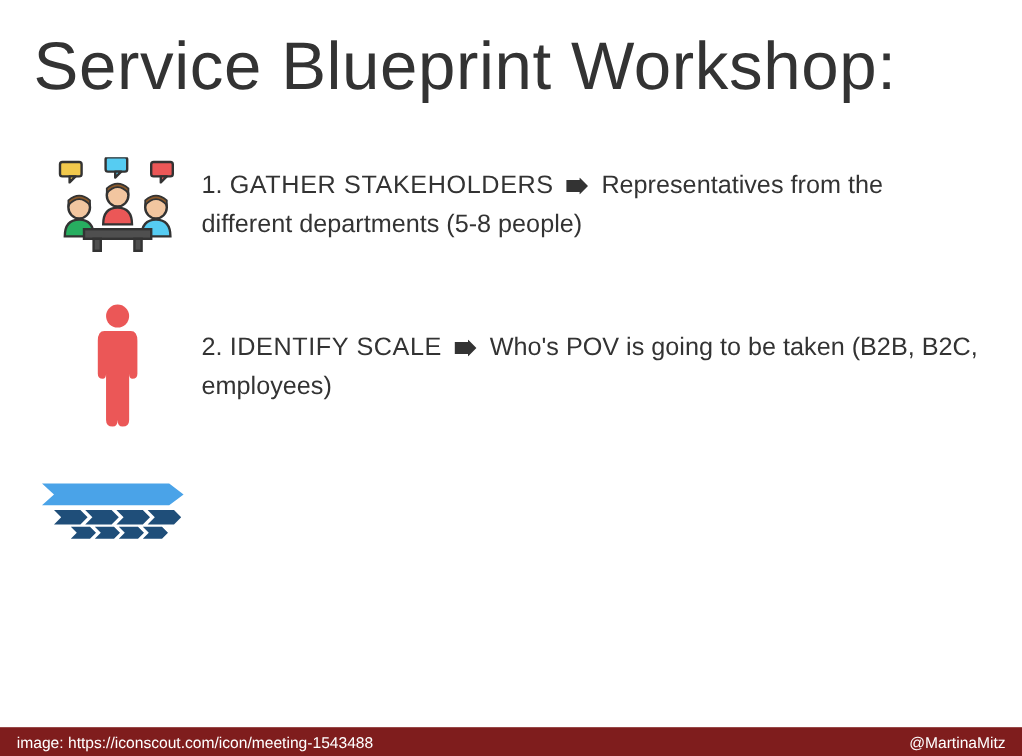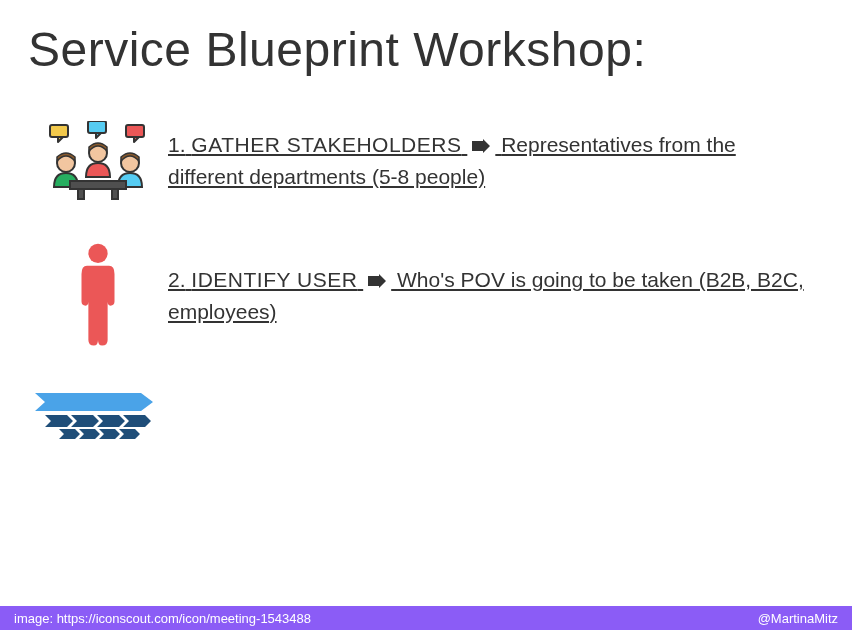--- a/index.html
+++ b/index.html
@@ -6,34 +6,33 @@
   body {
     width: 852px;
     height: 630px;
     background: #fff;
     font-family: "Helvetica Neue", Helvetica, Arial, sans-serif;
     color: #333;
     position: relative;
     overflow: hidden;
   }
   .title {
-    font-size: 48px;
+    font-size: 56px;
     font-weight: 300;
     color: #333;
     padding: 22px 0 0 28px;
     letter-spacing: 0.5px;
   }
   .content {
     padding: 44px 36px 0 28px;
   }
   .row {
     display: flex;
     align-items: center;
     margin-bottom: 40px;
-    text-decoration: underline;
   }
   .icon-cell {
     width: 140px;
     flex-shrink: 0;
     display: flex;
     align-items: center;
     justify-content: center;
   }
   .text-cell {
     flex: 1;
@@ -51,21 +50,21 @@
   }
   .arrow-sep {
     display: inline-block;
     margin: 0 4px;
     vertical-align: -1px;
   }
   .footer {
     position: absolute;
     left: 0; right: 0; bottom: 0;
     height: 24px;
-    background: #8b5cf6;
+    background: #7f1d1d;
     color: #fff;
     font-size: 13px;
     font-weight: 600;
     display: flex;
     justify-content: space-between;
     align-items: center;
     padding: 0 14px;
   }
   .footer .left { font-weight: 500; }
   .footer .right { font-weight: 400; }
@@ -128,21 +127,21 @@
 
   <div class="row">
     <div class="icon-cell">
       <svg class="person-icon" viewBox="0 0 40 80">
         <circle cx="20" cy="9" r="7" fill="#eb5757"></circle>
         <path d="M12 18 Q8 18 8 24 L8 44 Q8 47 11 47 Q13 47 13 44 L13 28 L13 72 Q13 76 17 76 Q20 76 20 72 L20 48 L20 72 Q20 76 23 76 Q27 76 27 72 L27 28 L27 44 Q27 47 29 47 Q32 47 32 44 L32 24 Q32 18 28 18 Z" fill="#eb5757"></path>
       </svg>
     </div>
     <div class="text-cell">
       <span class="num">2.</span>
-      <span class="heading">IDENTIFY USER</span>
+      <span class="heading">IDENTIFY SCALE</span>
       <span class="arrow-sep">
         <svg width="20" height="14" viewBox="0 0 20 14">
             <path d="M1 2 L12 2 L12 0 L19 7 L12 14 L12 12 L1 12 Z" fill="#333"></path>
           </svg>
       </span>
       <span>Who's POV is going to be taken (B2B, B2C, employees)</span>
     </div>
   </div>
 
   <div class="row">

